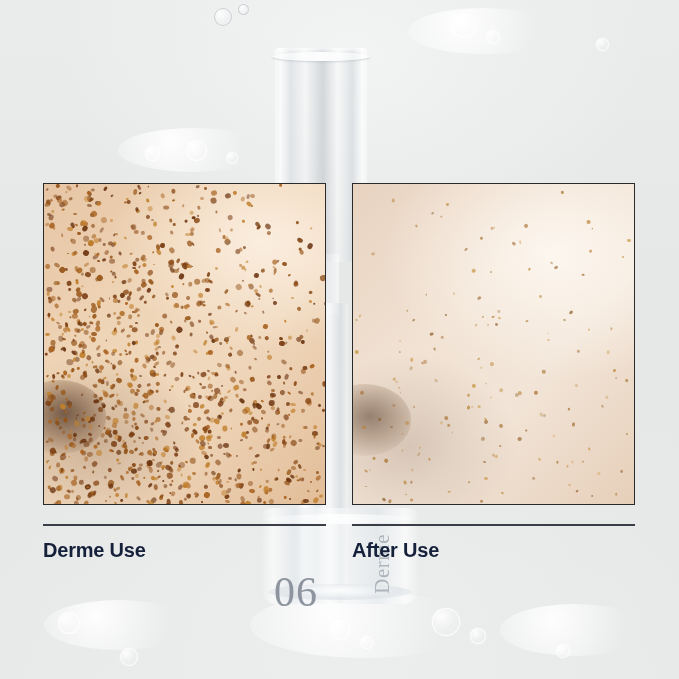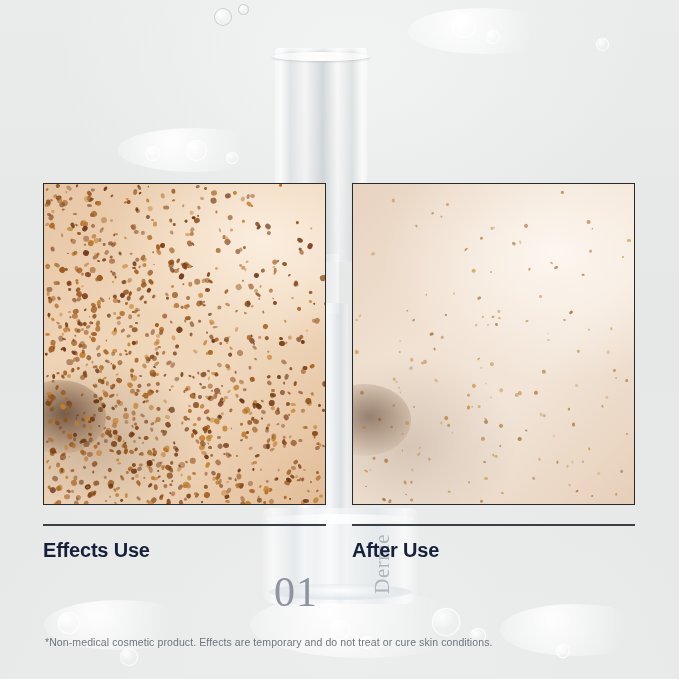--- a/index.html
+++ b/index.html
@@ -289,21 +289,21 @@
   <div id="bottle">
     <div class="cap"></div>
     <div class="cap-top"></div>
     <div class="neck"></div>
     <div class="body-tube"></div>
     <div class="base"></div>
     <div class="base-rim"></div>
     <div class="base-foot"></div>
     <div class="vert-label" id="ampoule-label">Ampoule</div>
     <div class="vert-label" id="derme-label">Derme</div>
-    <div id="num-label">01</div>
+    <div id="num-label">06</div>
   </div>
 
 
   <div class="panel" id="panel-before">
     <div class="skin skin-before"></div>
     <div class="dimple" style="left:-30px; top:196px; width:92px; height:74px;
                 background:radial-gradient(ellipse at 55% 45%, rgba(74,48,32,0.70) 0%, rgba(110,76,50,0.35) 48%, rgba(110,76,50,0) 78%);"></div>
     <div class="pores" id="pores-before">
         <i class="pore" style="left:160.4px;top:311.3px;width:3.2px;height:2.2px;background:#a8621f;opacity:0.94;transform:rotate(35deg);"></i>
         <i class="pore" style="left:141.3px;top:298.9px;width:6.2px;height:5.3px;background:#a8621f;opacity:0.57;transform:rotate(56deg);"></i>
@@ -1532,22 +1532,21 @@
         <i class="pore" style="left:20.2px;top:272.5px;width:2.7px;height:2.5px;background:#a86f28;opacity:0.64;transform:rotate(104deg);"></i>
         <i class="pore" style="left:75.3px;top:273.7px;width:2.7px;height:2.0px;background:#b8802f;opacity:0.66;transform:rotate(69deg);"></i>
         <i class="pore" style="left:126.9px;top:182.6px;width:2.3px;height:1.9px;background:#c89440;opacity:0.42;transform:rotate(121deg);"></i>
         <i class="pore" style="left:97.7px;top:248.2px;width:2.3px;height:1.3px;background:#8d5a20;opacity:0.30;transform:rotate(130deg);"></i>
         <i class="pore" style="left:81.1px;top:195.2px;width:3.9px;height:3.2px;background:#a86f28;opacity:0.30;transform:rotate(38deg);"></i>
       </div>
   </div>
 
   <div class="cap-block" id="caption-before">
     <div class="rule"></div>
-    <div class="cap-text">Effects Use</div>
+    <div class="cap-text">Derme Use</div>
   </div>
   <div class="cap-block" id="caption-after">
     <div class="rule"></div>
     <div class="cap-text">After Use</div>
   </div>
 
-  <div id="footnote">*Non-medical cosmetic product. Effects are temporary and do not treat or cure skin conditions.</div>
 
 </div>
 
 </body></html>

